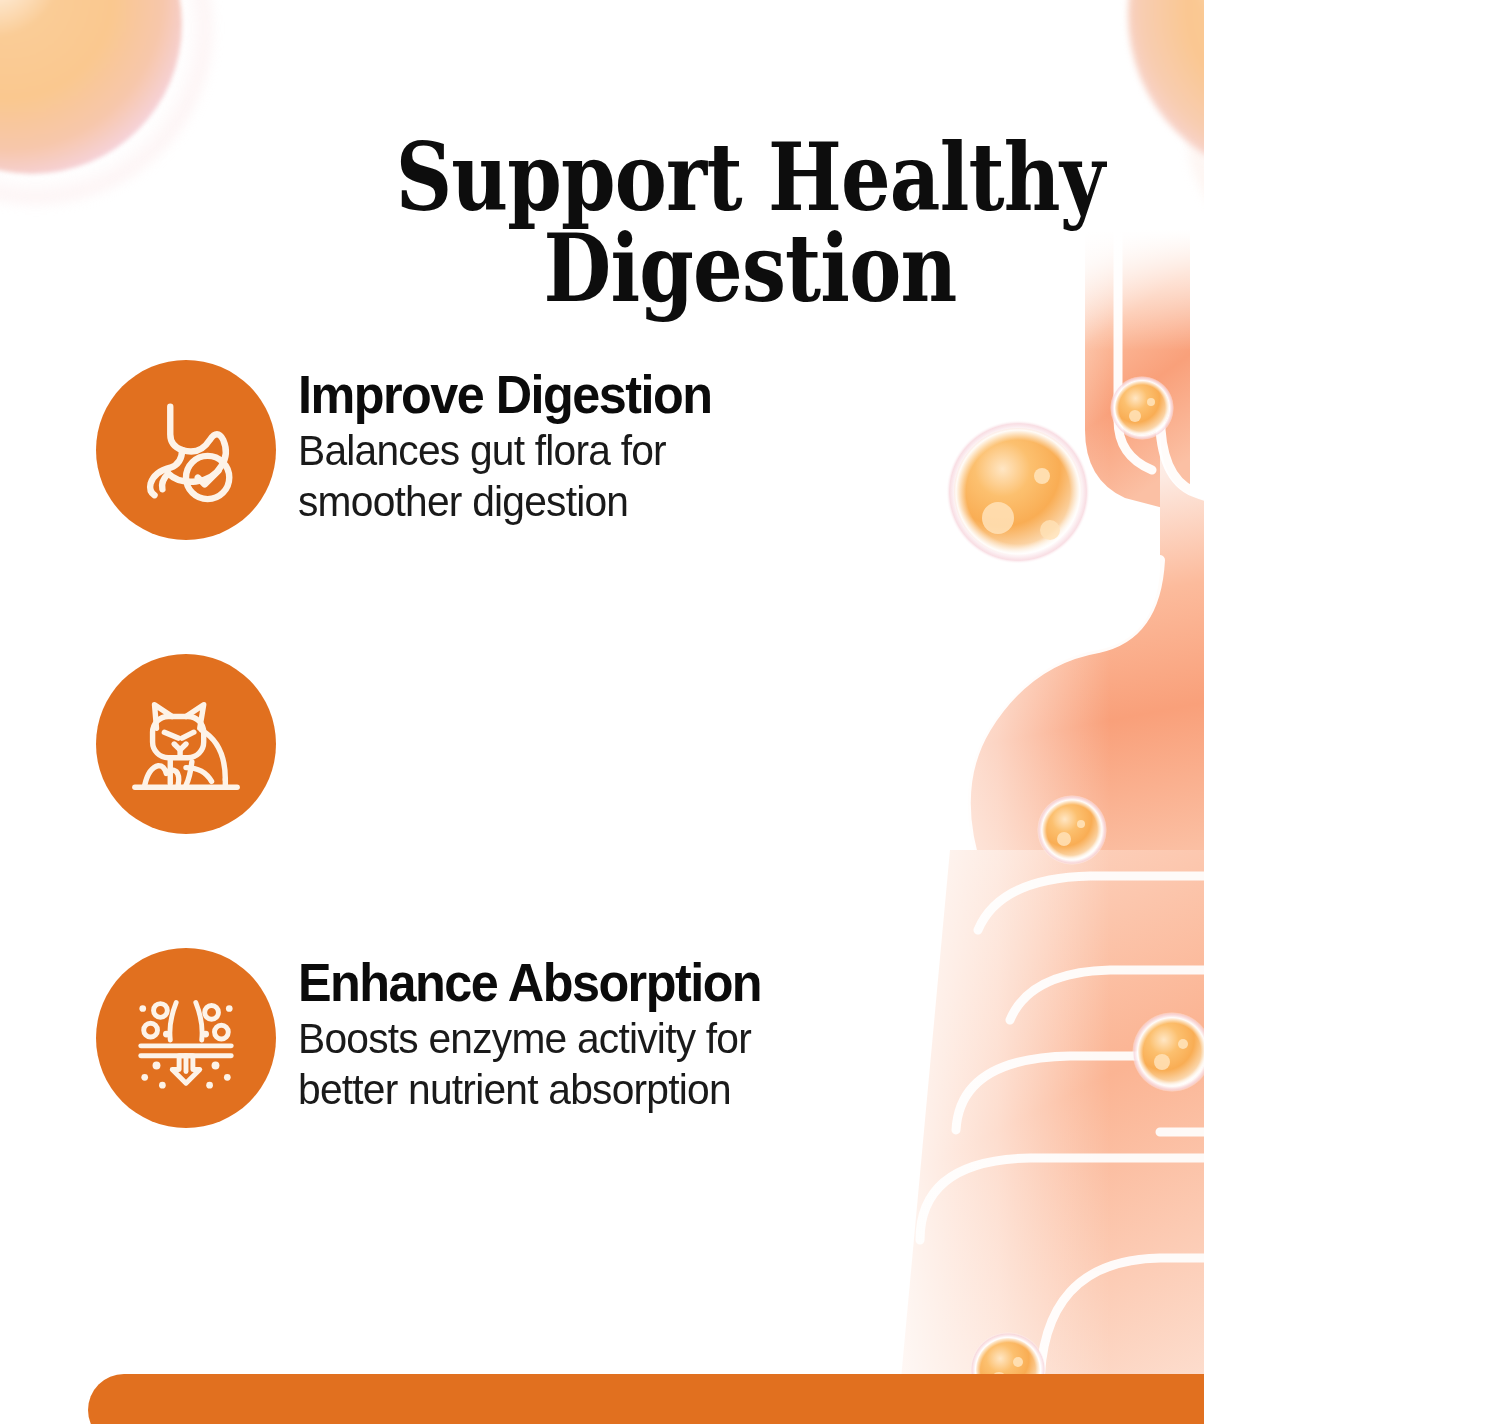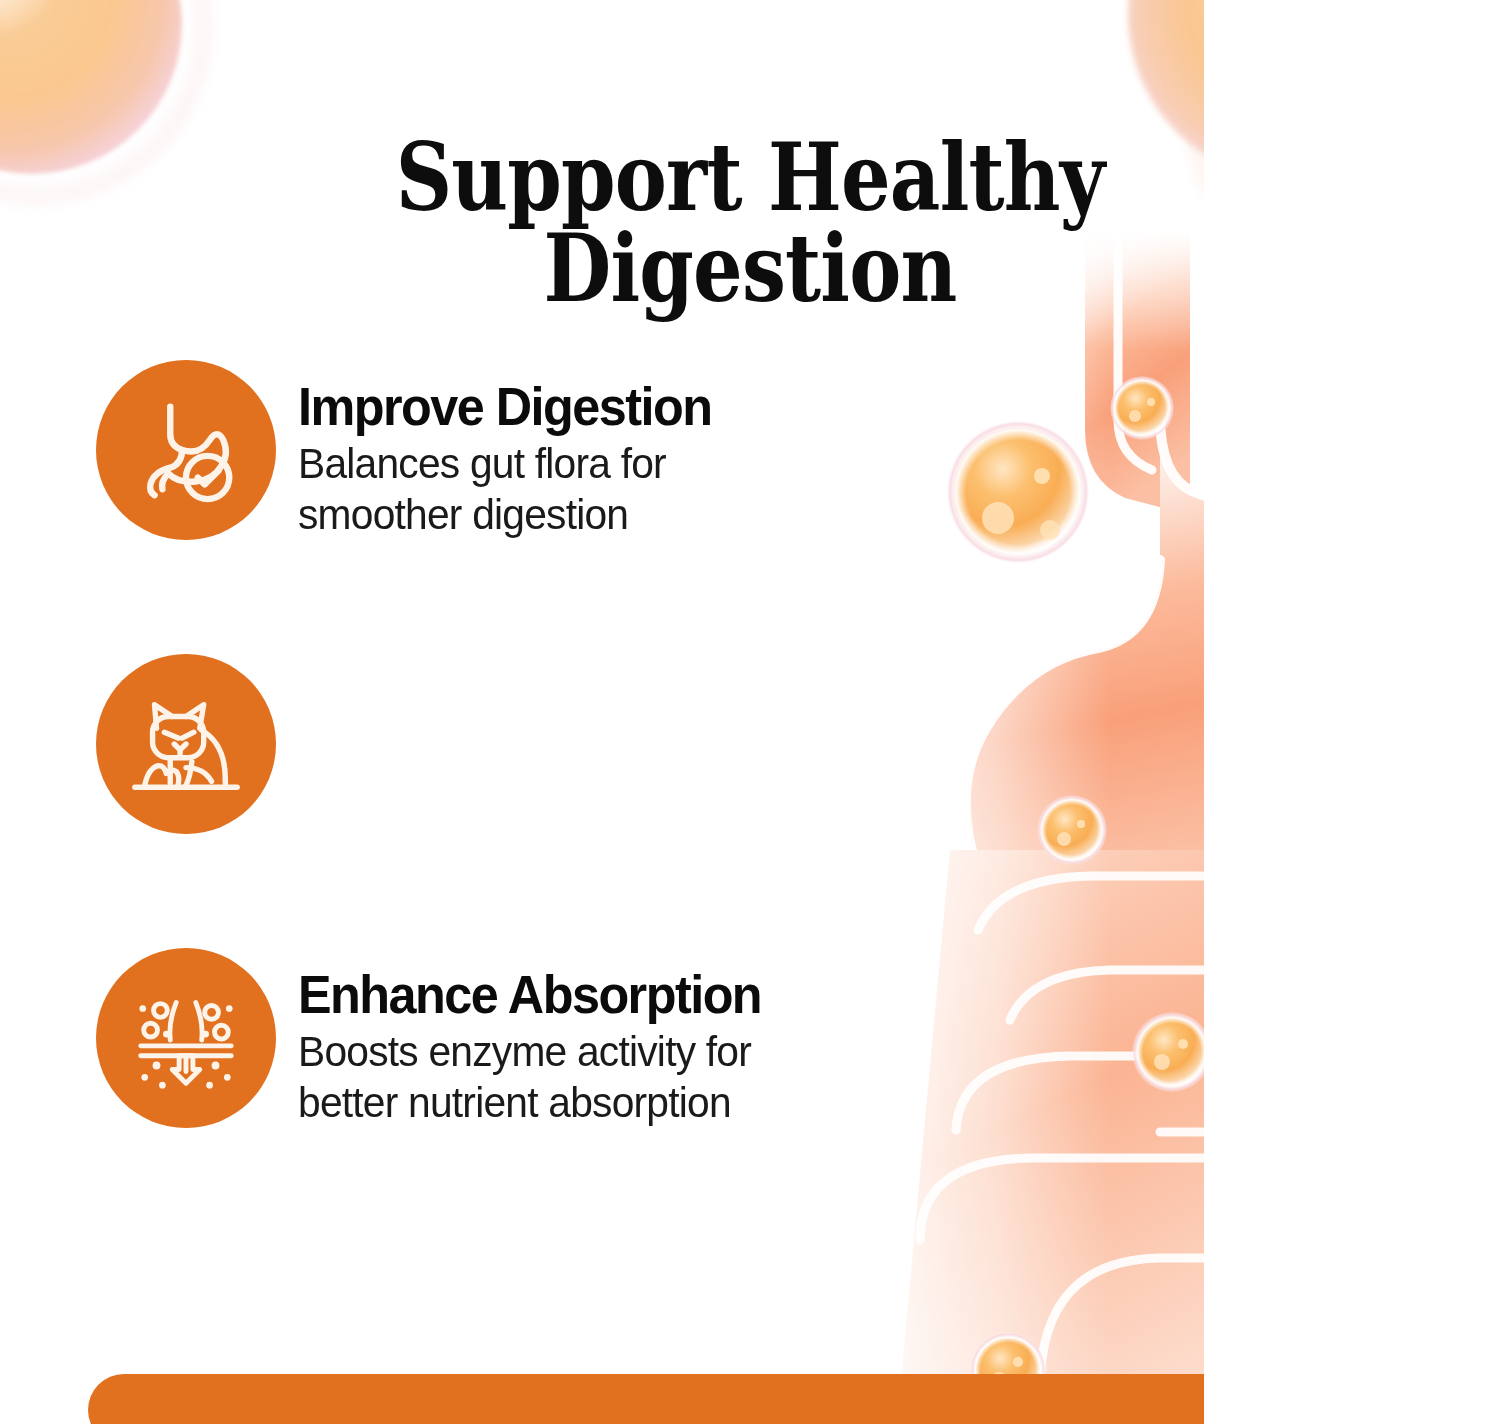--- a/index.html
+++ b/index.html
@@ -100,21 +100,21 @@
   .features {
     position: absolute;
     left: 96px;
     top: 352px;
     width: 880px;
     z-index: 6;
   }
   .feature {
     position: relative;
     display: flex;
-    align-items: flex-end;
+    align-items: center;
     margin-bottom: 106px;
   }
   .feature:last-child { margin-bottom: 16px; }
 
   .icon-badge {
     flex: 0 0 auto;
     width: 180px;
     height: 180px;
     border-radius: 50%;
     background: #e1701f;

